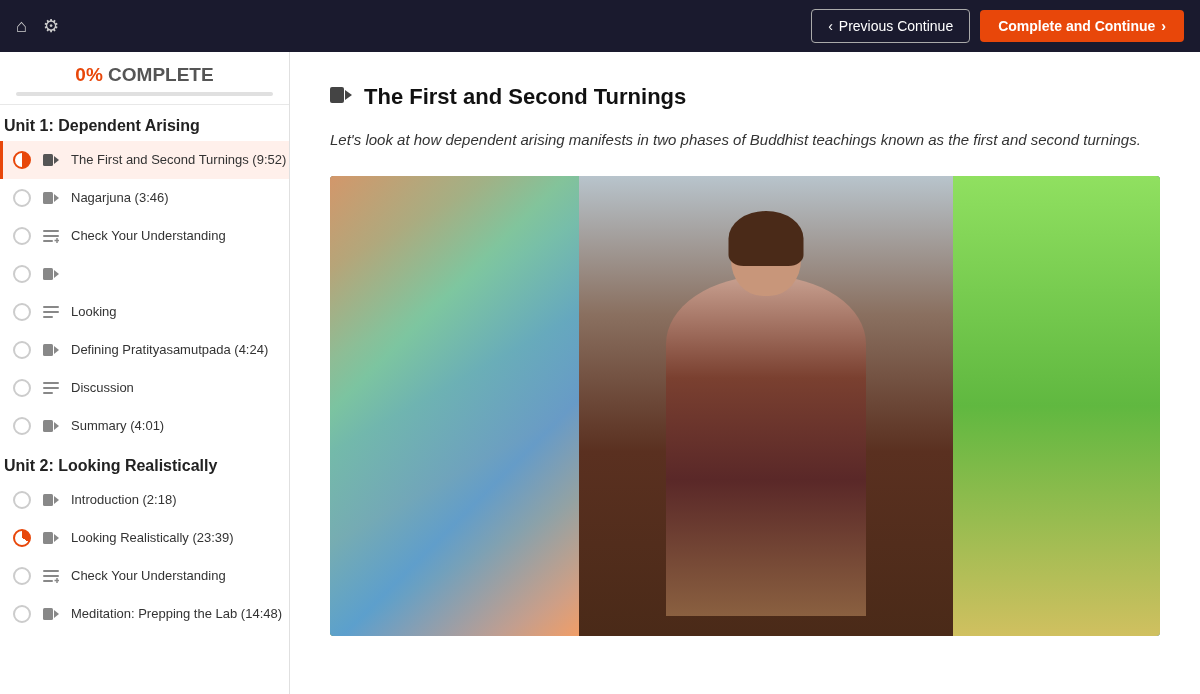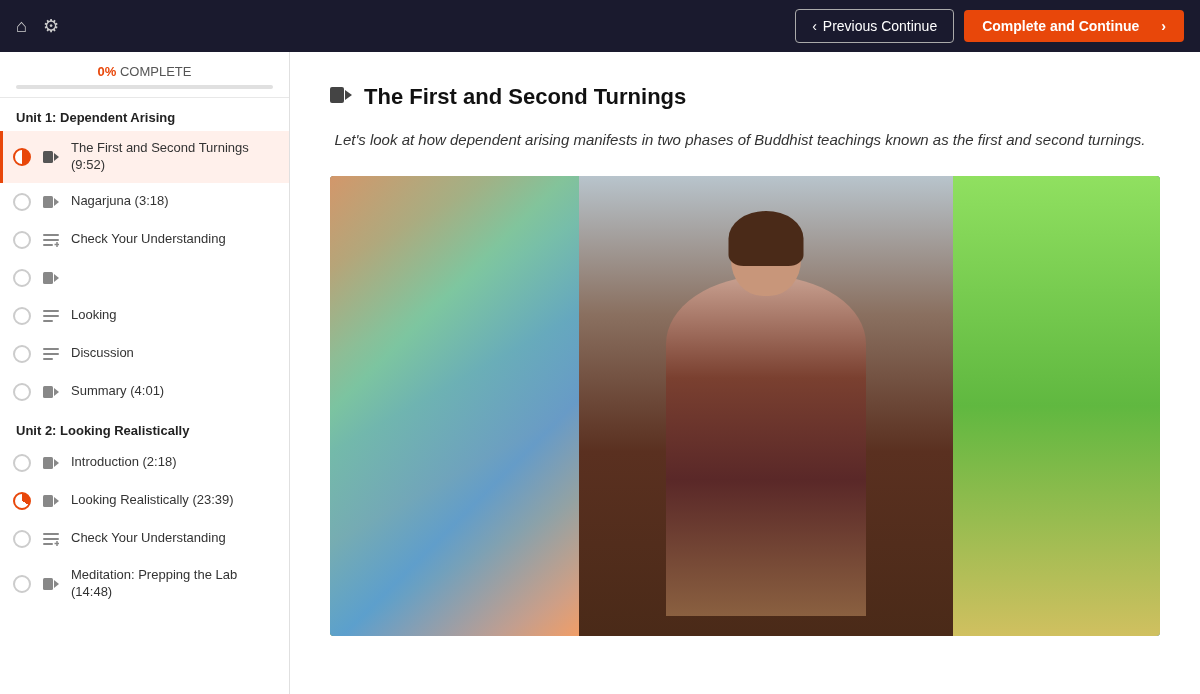--- a/index.html
+++ b/index.html
@@ -23,21 +23,21 @@
       display: flex; align-items: center; gap: 6px;
       background: transparent;
       border: 1px solid #aaa;
       color: #fff;
       padding: 8px 16px;
       border-radius: 4px;
       cursor: pointer;
       font-size: 14px;
     }
     .complete-btn {
-      display: flex; align-items: center; gap: 22px;
+      display: flex; align-items: center; gap: 6px;
       background: #e8470a;
       border: none;
       color: #fff;
       padding: 8px 18px;
       border-radius: 4px;
       cursor: pointer;
       font-size: 14px;
       font-weight: 600;
     }
 
@@ -57,50 +57,50 @@
       display: flex;
       flex-direction: column;
       overflow-y: auto;
     }
     .progress-bar-area {
       padding: 12px 16px 8px;
       border-bottom: 1px solid #e8e8e8;
       text-align: center;
     }
     .progress-text {
-      font-size: 13px;
+      font-size: 19px;
       color: #555;
-      font-weight: 400;
+      font-weight: 700;
     }
     .progress-text strong { color: #e8470a; }
     .progress-bar-track {
       height: 4px;
       background: #e0e0e0;
       border-radius: 2px;
       margin-top: 6px;
     }
     .progress-bar-fill {
       height: 4px;
       background: #e8470a;
       border-radius: 2px;
       width: 0%;
     }
 
     .unit-heading {
-      padding: 12px 16px 6px;
-      font-size: 13px;
+      padding: 12px 4px 6px;
+      font-size: 16px;
       font-weight: 700;
       color: #222;
     }
 
     .sidebar-item {
       display: flex;
       align-items: center;
       gap: 10px;
-      padding: 9px 14px 9px 10px;
+      padding: 9px 0 9px 10px;
       cursor: pointer;
       font-size: 13px;
       color: #333;
       border-left: 3px solid transparent;
       position: relative;
     }
     .sidebar-item.active { background: #fff0eb; border-left: 3px solid #e8470a; }
     .sidebar-item .circle {
       width: 18px; height: 18px;
       border: 2px solid #ccc;
@@ -123,21 +123,20 @@
       font-size: 12px;
     }
     .sidebar-item .item-label { flex: 1; color: #333; line-height: 1.3; }
 
     
     .content-area {
       flex: 1;
       overflow-y: auto;
       padding: 32px 40px;
       background: #fff;
-      text-align: center;
     }
     .lecture-title-row {
       display: flex;
       align-items: center;
       gap: 12px;
       margin-bottom: 18px;
     }
     .lecture-title-icon { color: #444; font-size: 18px; }
     .lecture-title {
       font-size: 22px;
@@ -222,21 +221,21 @@
     </div>
 
     <div class="sidebar-item">
       <div class="circle"></div>
       <div class="item-icon">
         <svg width="16" height="12" viewBox="0 0 16 12" fill="none">
           <rect x="0" y="0" width="10" height="12" rx="1.5" fill="#888"></rect>
           <polygon points="11,2 16,6 11,10" fill="#888"></polygon>
         </svg>
       </div>
-      <span class="item-label">Nagarjuna (3:18)</span>
+      <span class="item-label">Nagarjuna (3:46)</span>
     </div>
 
     <div class="sidebar-item">
       <div class="circle"></div>
       <div class="item-icon">
         <svg width="16" height="14" viewBox="0 0 16 14" fill="none">
           <rect x="0" y="1" width="16" height="2" rx="1" fill="#888"></rect>
           <rect x="0" y="6" width="16" height="2" rx="1" fill="#888"></rect>
           <rect x="0" y="11" width="10" height="2" rx="1" fill="#888"></rect>
           <line x1="14" y1="9" x2="14" y2="14" stroke="#888" stroke-width="1.5"></line>
@@ -261,20 +260,30 @@
       <div class="item-icon">
         <svg width="16" height="14" viewBox="0 0 16 14" fill="none">
           <rect x="0" y="1" width="16" height="2" rx="1" fill="#888"></rect>
           <rect x="0" y="6" width="16" height="2" rx="1" fill="#888"></rect>
           <rect x="0" y="11" width="10" height="2" rx="1" fill="#888"></rect>
         </svg>
       </div>
       <span class="item-label">Looking</span>
     </div>
 
+    <div class="sidebar-item">
+      <div class="circle"></div>
+      <div class="item-icon">
+        <svg width="16" height="12" viewBox="0 0 16 12" fill="none">
+          <rect x="0" y="0" width="10" height="12" rx="1.5" fill="#888"></rect>
+          <polygon points="11,2 16,6 11,10" fill="#888"></polygon>
+        </svg>
+      </div>
+      <span class="item-label">Defining Pratityasamutpada (4:24)</span>
+    </div>
 
     <div class="sidebar-item">
       <div class="circle"></div>
       <div class="item-icon">
         <svg width="16" height="14" viewBox="0 0 16 14" fill="none">
           <rect x="0" y="1" width="16" height="2" rx="1" fill="#888"></rect>
           <rect x="0" y="6" width="16" height="2" rx="1" fill="#888"></rect>
           <rect x="0" y="11" width="10" height="2" rx="1" fill="#888"></rect>
         </svg>
       </div>

